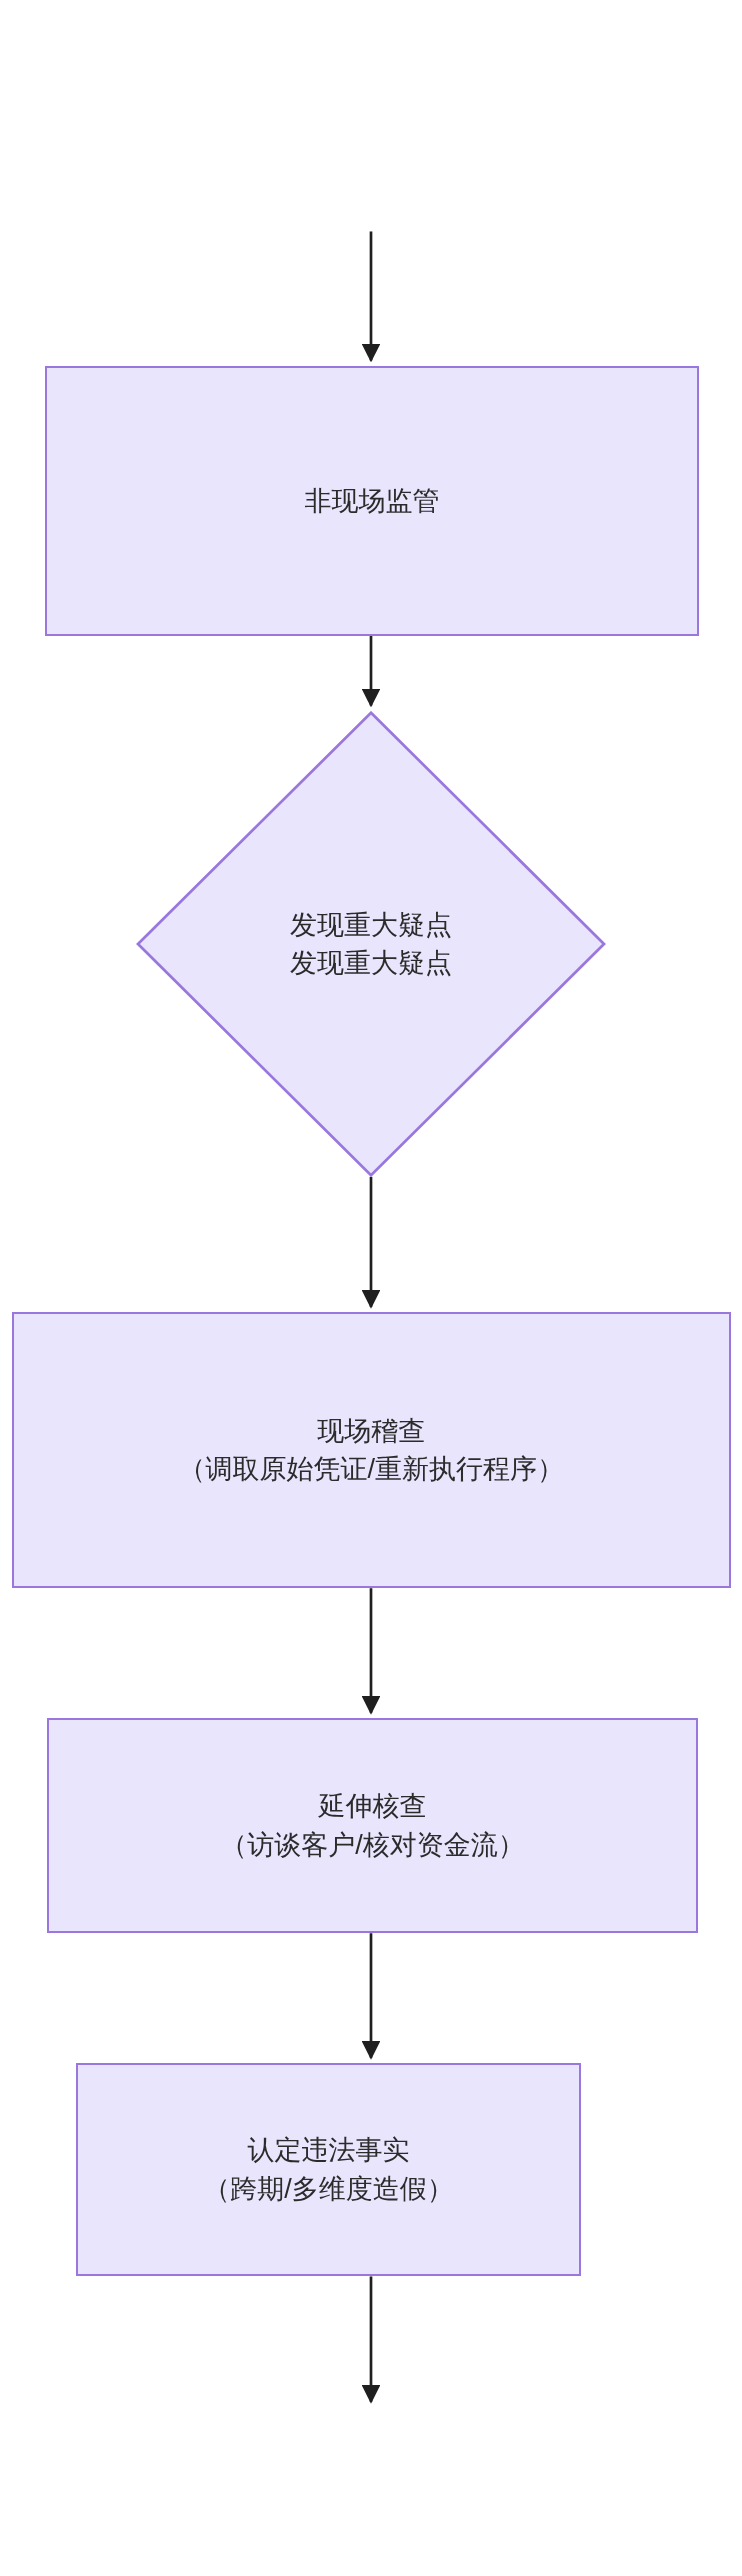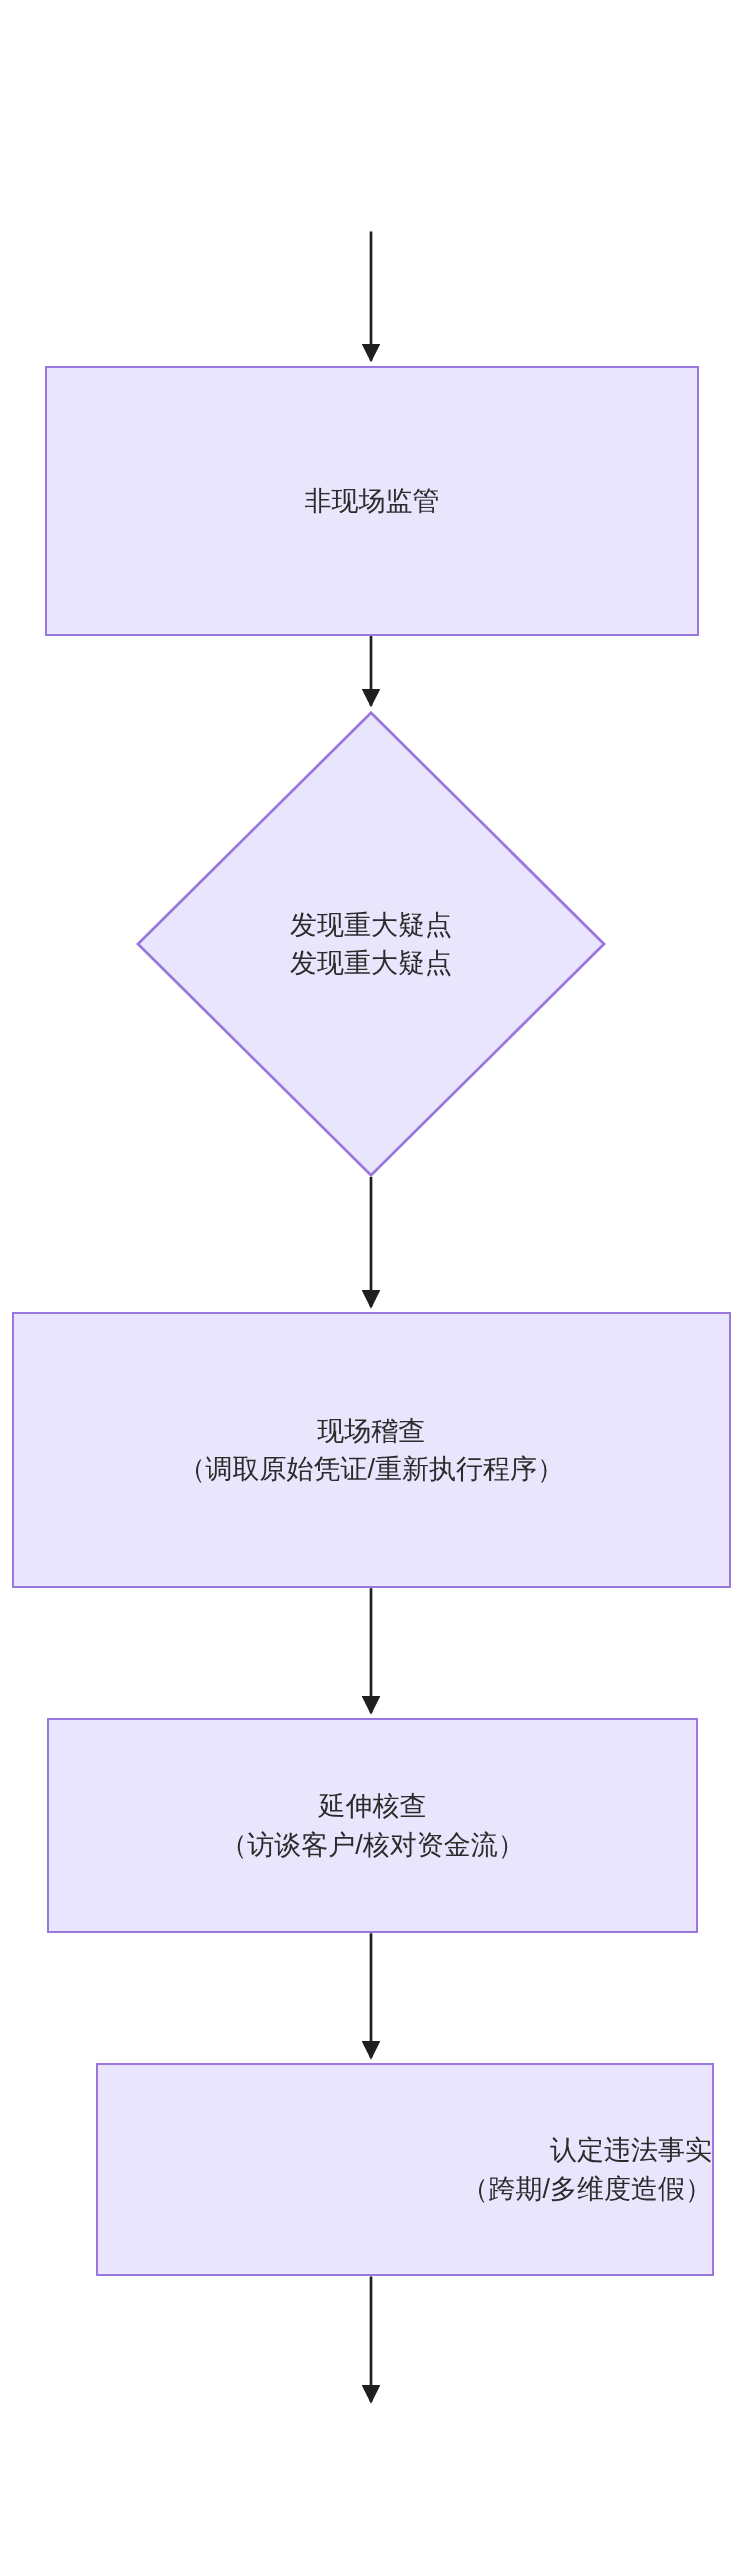--- a/index.html
+++ b/index.html
@@ -29,21 +29,21 @@
     text-align:center;
     white-space:normal;
   }
   .node .line{display:block;}
 
   
   #n1{left:22.4px;  top:20px;   width:699px; height:212px;}
   #n2{left:45px;  top:366px;  width:654px; height:270px;}
   #n4{left:11.7px;  top:1312px; width:719px; height:276px; padding:0 46px;}
   #n5{left:47px;  top:1718px; width:651px; height:215px;}
-  #n6{left:96px;  top:2063px; width:618px; height:213px;align-items:flex-end;}
+  #n6{left:76px;  top:2063px; width:505px; height:213px;}
   #n7{left:139px; top:2407px; width:473px; height:147px;}
 
   
   #n3{
     left:136px; top:711px; width:470px; height:466px;
     background:transparent;border:none;padding:0;
     display:block;
   }
   #n3 .dia-shape{
     position:absolute;left:0;top:0;width:470px;height:466px;

